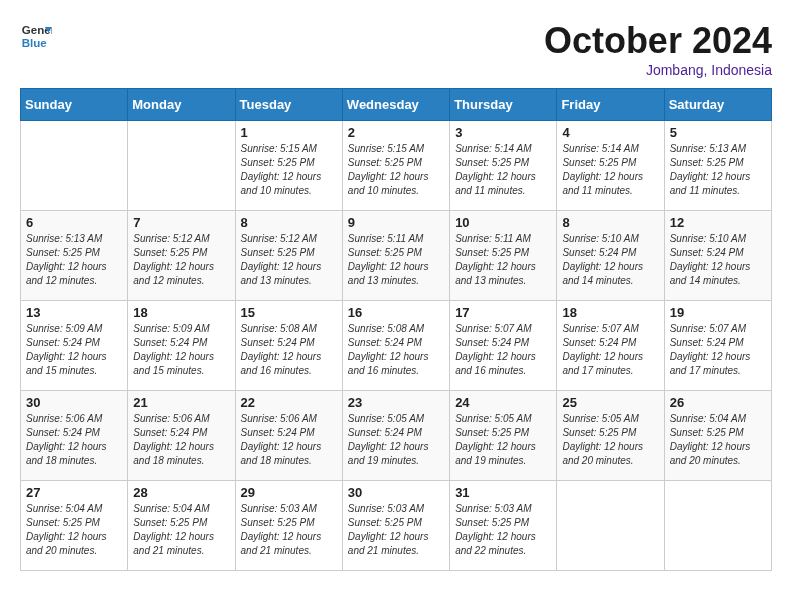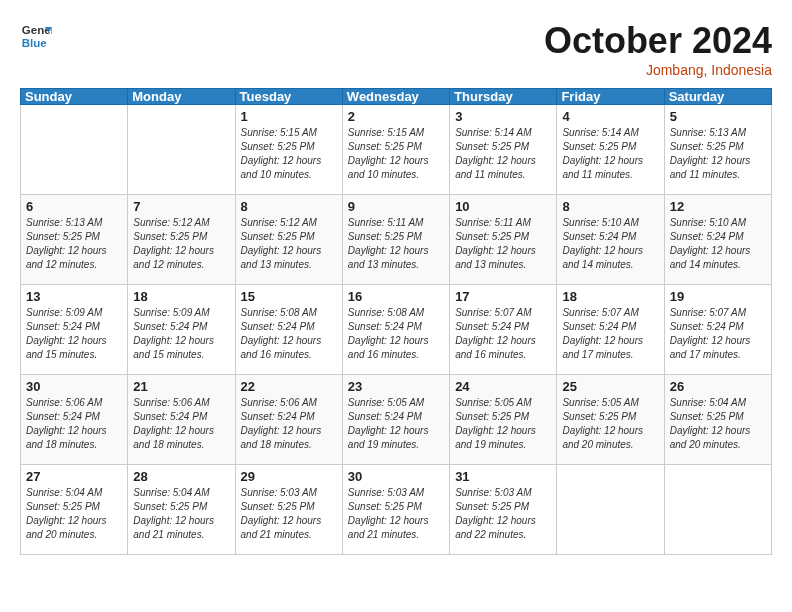--- a/index.html
+++ b/index.html
@@ -29,33 +29,33 @@
       text-align: right;
       margin-left: 40px;
     }
     .month-title {
       font-size: 36px;
       font-weight: bold;
       color: #1a1a1a;
     }
     .subtitle {
       font-size: 14px;
-      color: #c2410c;
+      color: #4c1d95;
     }
     table {
       width: 100%;
       border-collapse: collapse;
       table-layout: fixed;
     }
     thead tr th {
       background-color: #2a7fc1;
       color: #fff;
       font-size: 13px;
       font-weight: bold;
-      padding: 0 4px;
+      padding: 8px 4px;
       text-align: left;
       border: 1px solid #1a6aaa;
     }
     tbody tr td {
       border: 1px solid #ccc;
       vertical-align: top;
       padding: 4px 5px;
       font-size: 10.5px;
       color: #222;
       height: 90px;

